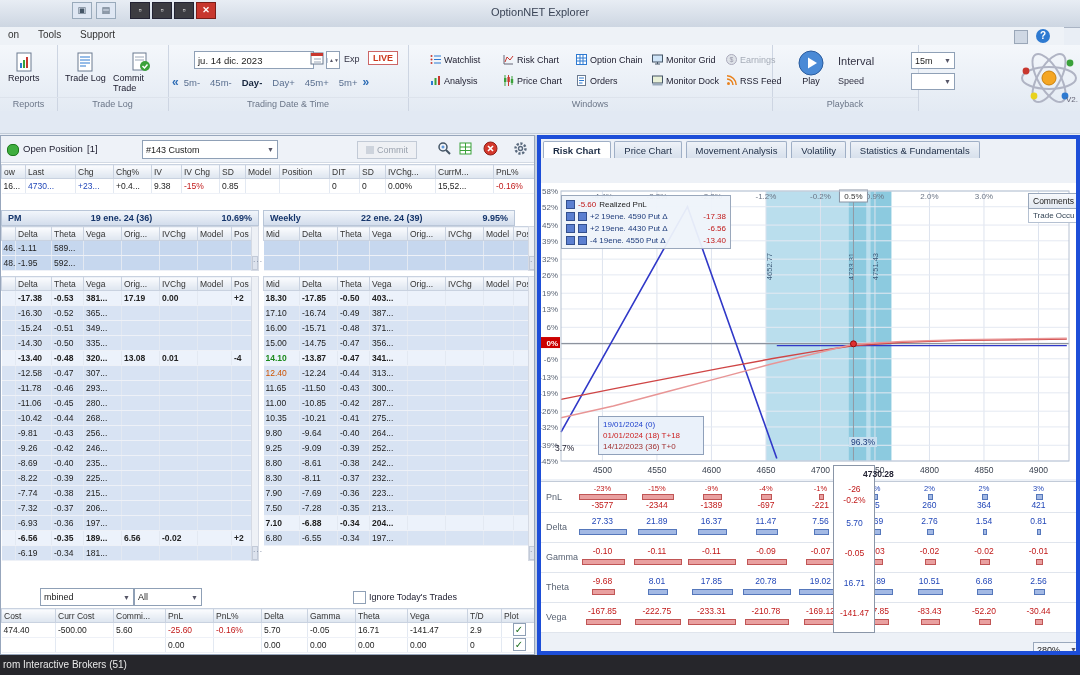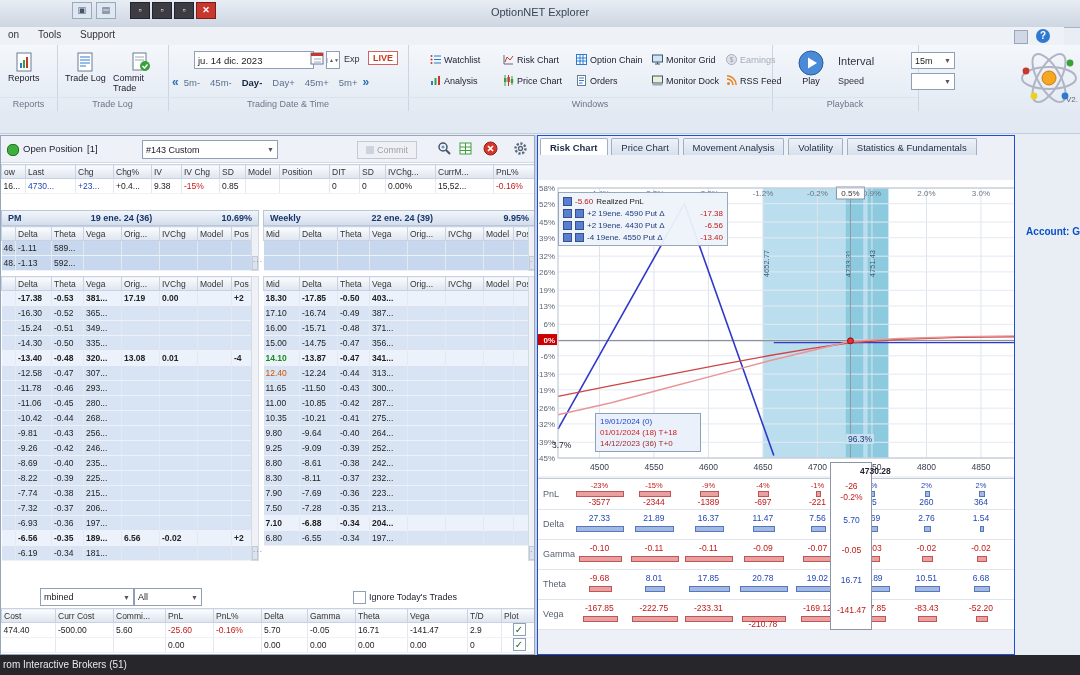--- a/index.html
+++ b/index.html
@@ -28,21 +28,21 @@
   .navi.bold{color:#17263e;font-weight:bold;}
   .chev{color:#2e6db5;font-weight:bold;font-size:12px;}
   .inputbox{background:#fff;border:1px solid #8fa0b6;font-size:9.5px;display:flex;align-items:center;padding:0 3px;}
   .livebtn{border:1px solid #c66;color:#cc3a1e;font-weight:bold;font-size:9px;background:#fff;padding:1px 4px;}
   .dd{background:#fff;border:1px solid #8fa0b6;font-size:9px;display:flex;align-items:center;justify-content:space-between;padding:0 3px;margin-left:37px;}
   .ddarrow{color:#556;font-size:7px;}
   #accountbar{left:0;top:111px;width:1080px;height:22px;background:#e2e9f3;border-bottom:1px solid #c2ccd9;}
   #accounttext{right:0;top:115px;font-size:10px;font-weight:bold;color:#0a50c8;}
   
   #leftpanel{left:0;top:135px;width:535px;height:520px;background:#fff;border:1px solid #97a6bc;box-sizing:border-box;overflow:hidden;}
-  #rightpanel{left:537px;top:135px;width:478px;height:520px;background:#edf1f7;border:1px solid #1d4ed8;box-sizing:border-box;overflow:hidden;}
+  #rightpanel{left:537px;top:135px;width:543px;height:520px;background:#edf1f7;border:4px solid #1d4ed8;box-sizing:border-box;overflow:hidden;}
   #statusbar{left:0;top:655px;width:1080px;height:20px;background:#26262b;color:#e8e8e8;font-size:10px;line-height:20px;}
   
   #posbar{left:0;top:0;width:535px;height:26px;background:#eef2f8;border-bottom:1px solid #d3dae4;}
   .grid{border-collapse:collapse;table-layout:fixed;font-size:8.5px;}
   .grid th{background:linear-gradient(#fbfcfe,#dde5ef);border:1px solid #c9d2e0;font-weight:normal;color:#333;
            padding:0 2px;height:13px;overflow:hidden;white-space:nowrap;text-align:left;font-size:8.5px;}
   .grid td{border-right:1px solid #e3e9f2;border-bottom:1px solid #eef1f7;padding:0 2px;height:14px;line-height:14px;
            white-space:nowrap;overflow:hidden;}
   .rowsel td{background:#c6d7ee;}
   .rowblue td{background:#d8e3f3;}
@@ -401,21 +401,21 @@
             <td class="red">-0.16%</td>
           </tr>
         </tbody>
       </table>
 
     <div class="a grphdr" style="left:0;top:74px;width:258px;height:16px">
       <span>PM</span>
       <span>19 ene. 24 (36)</span>
       <span>10.69%</span>
     </div>
-    <div class="a grphdr" style="left:262px;top:74px;width:273px;height:16px">
+    <div class="a grphdr" style="left:262px;top:74px;width:252px;height:16px">
       <span>Weekly</span>
       <span>22 ene. 24 (39)</span>
       <span>9.95%</span>
     </div>
 
     <table class="grid a" id="upper-left" style="left:0;top:90px;width:250px">
         <colgroup>
           <col style="width:14px">
           <col style="width:36px">
           <col style="width:32px">
@@ -443,21 +443,21 @@
             <td class="">-1.11</td>
             <td class="">589...</td>
             <td class=""></td>
             <td class=""></td>
             <td class=""></td>
             <td class=""></td>
             <td class=""></td>
           </tr>
           <tr class="rowsel">
             <td class="">48.93</td>
-            <td class="">-1.13</td>
+            <td class="">-1.95</td>
             <td class="">592...</td>
             <td class=""></td>
             <td class=""></td>
             <td class=""></td>
             <td class=""></td>
             <td class=""></td>
           </tr>
         </tbody>
       </table>
     <div class="a vsb" style="left:250px;top:90px;width:8px;height:45px">
@@ -1301,21 +1301,21 @@
           <div class="stripcell" style="left: 89.9313px;">
             <div class="stripbar bneg" style="width: 43.918px; left: 4.04102px; top: 15px;"></div>
             <div class="stripnum red" style="top: 2px;">-222.75</div>
           </div>
           <div class="stripcell" style="left: 144.438px;">
             <div class="stripbar bneg" style="width: 46px; left: 3px; top: 15px;"></div>
             <div class="stripnum red" style="top: 2px;">-233.31</div>
           </div>
           <div class="stripcell" style="left: 198.944px;">
             <div class="stripbar bneg" style="width: 41.5579px; left: 5.22104px; top: 15px;"></div>
-            <div class="stripnum red" style="top: 18px;">-210.78</div>
+            <div class="stripnum red" style="top: 2px;">-210.78</div>
           </div>
           <div class="stripcell" style="left: 253.451px;">
             <div class="stripbar bneg" style="width: 33.3441px; left: 9.32793px; top: 15px;"></div>
             <div class="stripnum red" style="top: 2px;">-169.12</div>
           </div>
           <div class="stripcell" style="left: 307.957px;">
             <div class="stripbar bneg" style="width: 23.2356px; left: 14.3822px; top: 15px;"></div>
             <div class="stripnum red" style="top: 2px;">-117.85</div>
           </div>
           <div class="stripcell" style="left: 362.464px;">

